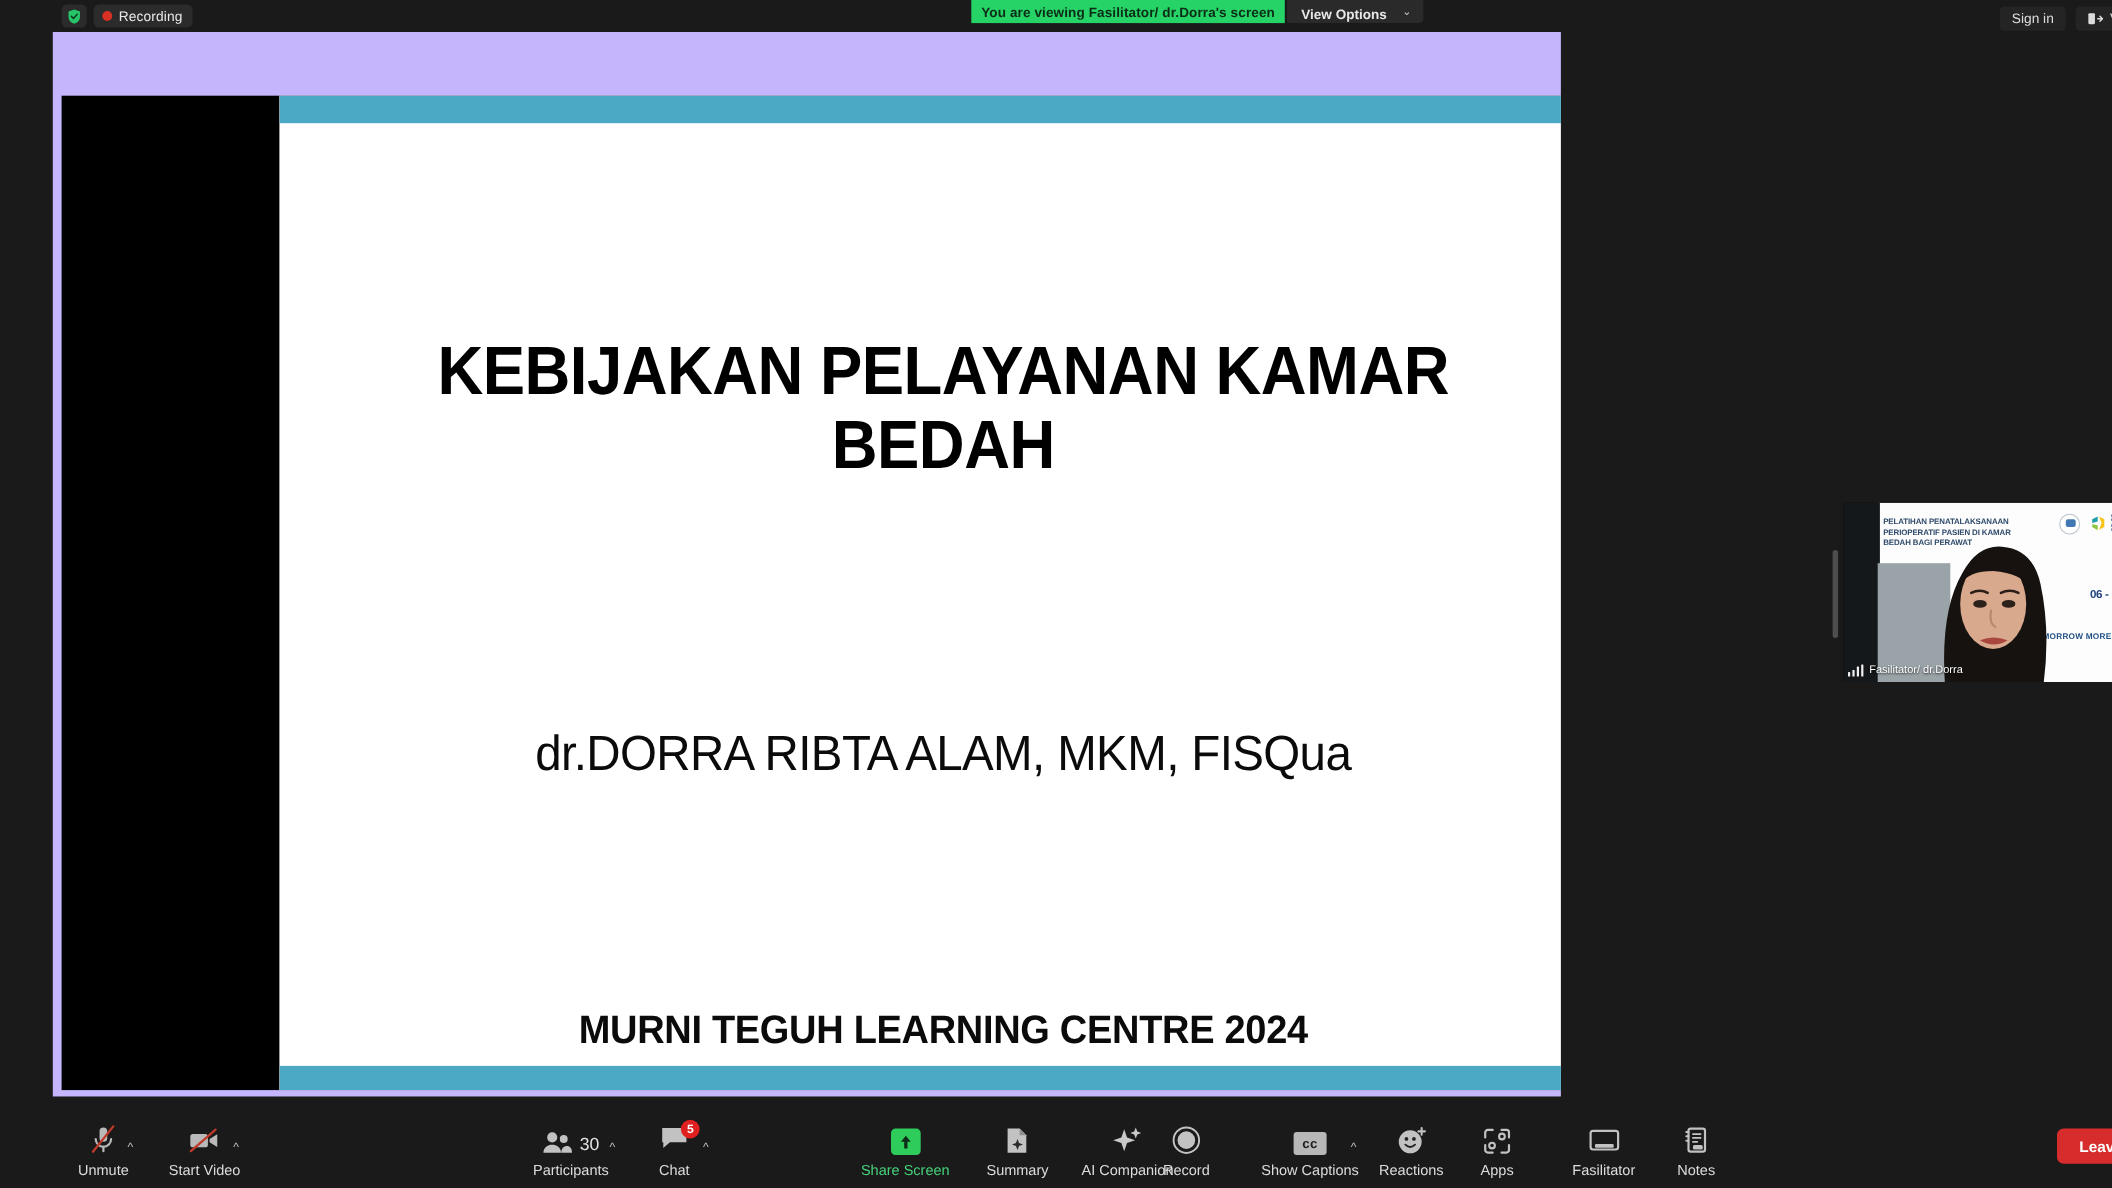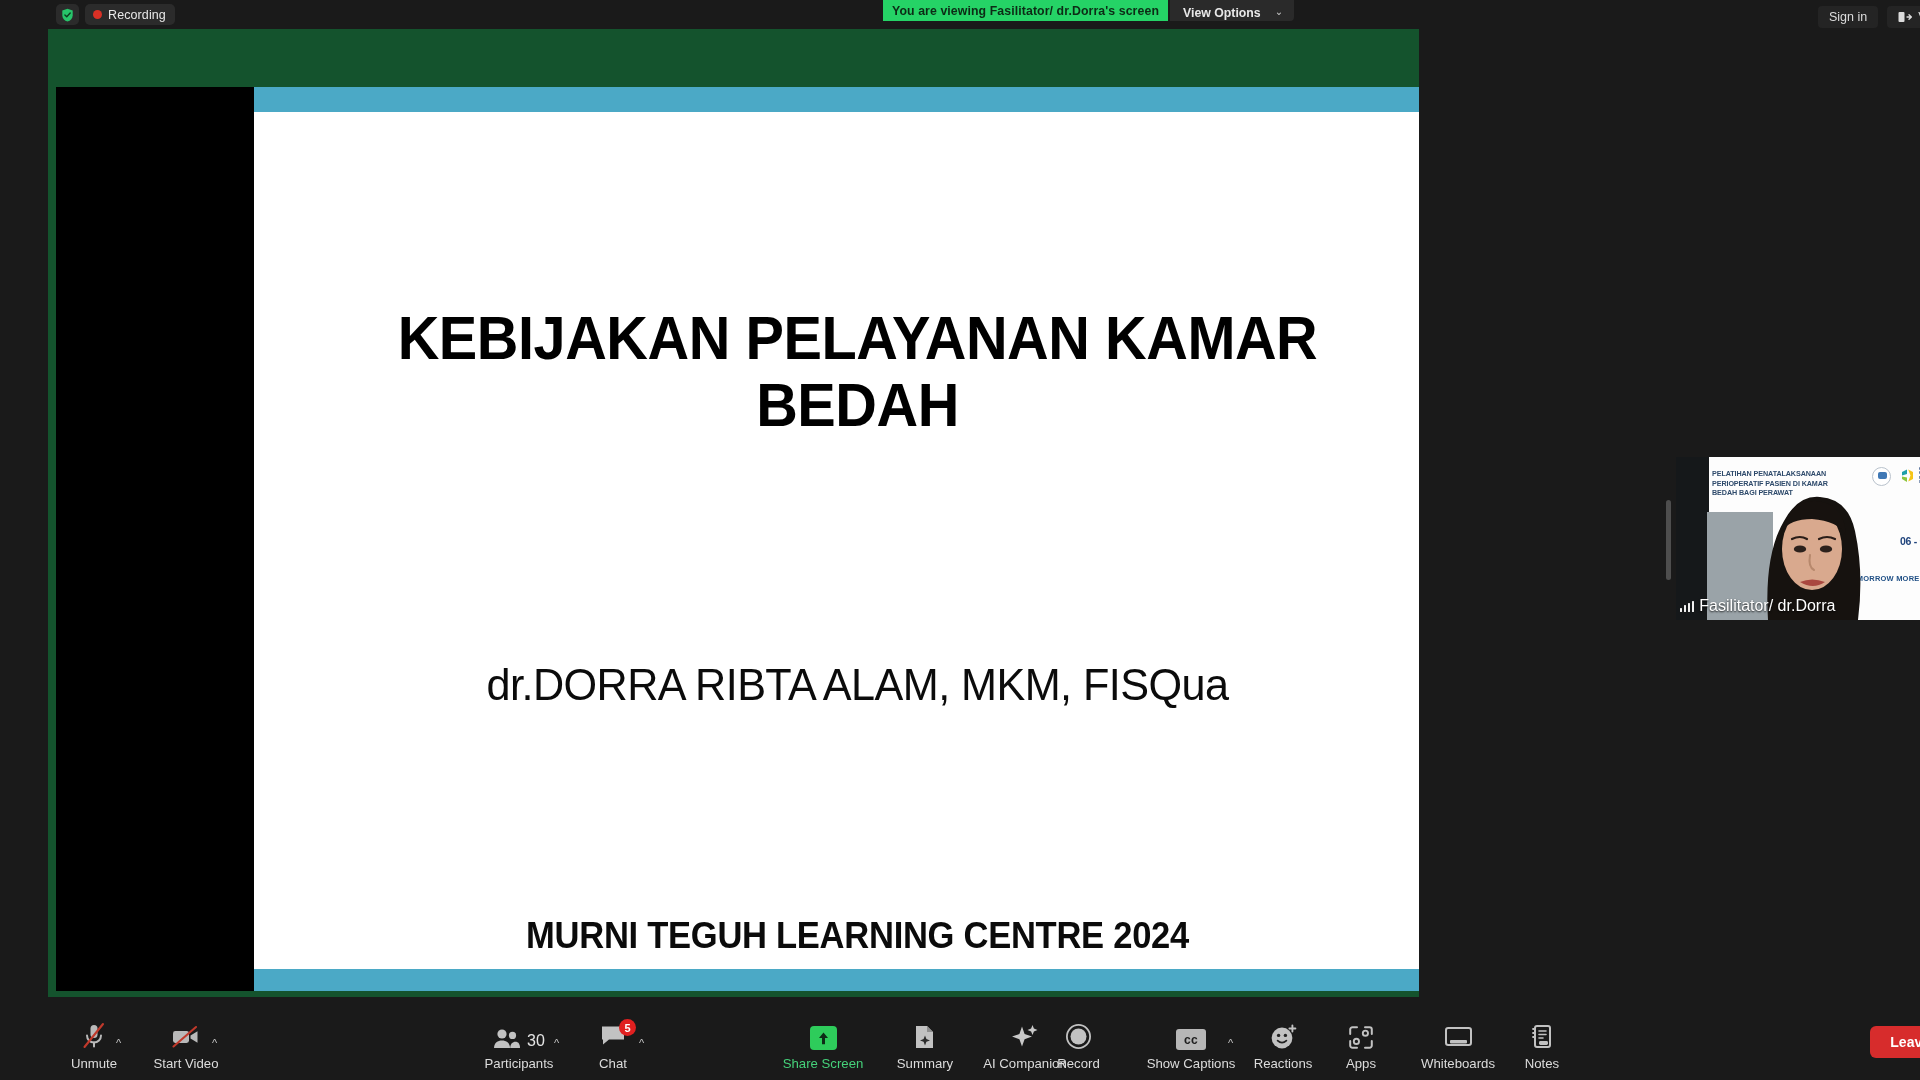--- a/index.html
+++ b/index.html
@@ -70,21 +70,21 @@
     display: flex; align-items: center; gap: 6px;
     padding: 0 11px;
     color: #dcdcdc; font-size: 12.5px;
   }
   .view-icon { display: block; }
 
   
   .stage {
     position: absolute; left: 0; top: 29px;
     width: 1371px; height: 968px;
-    background: #14532d;
+    background: #c4b5fd;
     overflow: hidden;
   }
   .share-black {
     position: absolute; left: 8px; top: 58px;
     width: 1610px; height: 904px;
     background: #000;
   }
   .slide {
     position: absolute; left: 206px; top: 58px;
     width: 1207px; height: 904px;
@@ -208,21 +208,21 @@
   }
   .thumb-namebar {
     position: absolute; left: 4px; bottom: 5px;
     display: flex; align-items: center; gap: 5px;
     max-width: 250px;
   }
   .sig-bars { display: flex; align-items: flex-end; gap: 1.6px; height: 11px; }
   .sig-bars i { width: 2.4px; background: #f0f0f0; display: block; border-radius: .5px; }
   .sig-bars i:nth-child(1){height:4px} .sig-bars i:nth-child(2){height:6.5px}
   .sig-bars i:nth-child(3){height:9px} .sig-bars i:nth-child(4){height:11px}
-  .thumb-name { color: #fff; font-size: 16px; text-shadow: 0 1px 2px rgba(0,0,0,.85); white-space: nowrap; }
+  .thumb-name { color: #fff; font-size: 10px; text-shadow: 0 1px 2px rgba(0,0,0,.85); white-space: nowrap; }
 
   
   .toolbar {
     position: absolute; left: 0; bottom: 0;
     width: 1920px; height: 83px;
     background: #1a1a1a;
   }
   .tool {
     position: absolute; bottom: 9px;
     display: flex; flex-direction: column; align-items: center;
@@ -510,21 +510,21 @@
       <div class="lbl">Apps</div>
     </div>
 
     <div class="tool" style="left:1310px; width:200px">
       <div class="ico">
         <svg width="29" height="25" viewBox="0 0 29 25">
           <rect x="2" y="3" width="25" height="17" rx="2.2" fill="none" stroke="#c2c2c2" stroke-width="2"></rect>
           <rect x="6" y="15" width="17" height="3.4" rx="1" fill="#c2c2c2"></rect>
         </svg>
       </div>
-      <div class="lbl">Whiteboards</div>
+      <div class="lbl">Fasilitator</div>
     </div>
 
     <div class="tool" style="left:1419px; width:150px">
       <div class="ico">
         <svg width="24" height="26" viewBox="0 0 24 26">
           <rect x="5" y="2" width="15" height="21" rx="2" fill="none" stroke="#c2c2c2" stroke-width="2"></rect>
           <path d="M5 5h-2M5 9h-2M5 13h-2" stroke="#c2c2c2" stroke-width="1.8" stroke-linecap="round"></path>
           <path d="M9 7h7M9 10.5h7M9 14h4" stroke="#c2c2c2" stroke-width="1.6" stroke-linecap="round"></path>
           <rect x="9" y="17" width="9" height="4" rx="1.4" fill="#c2c2c2"></rect>
         </svg>

